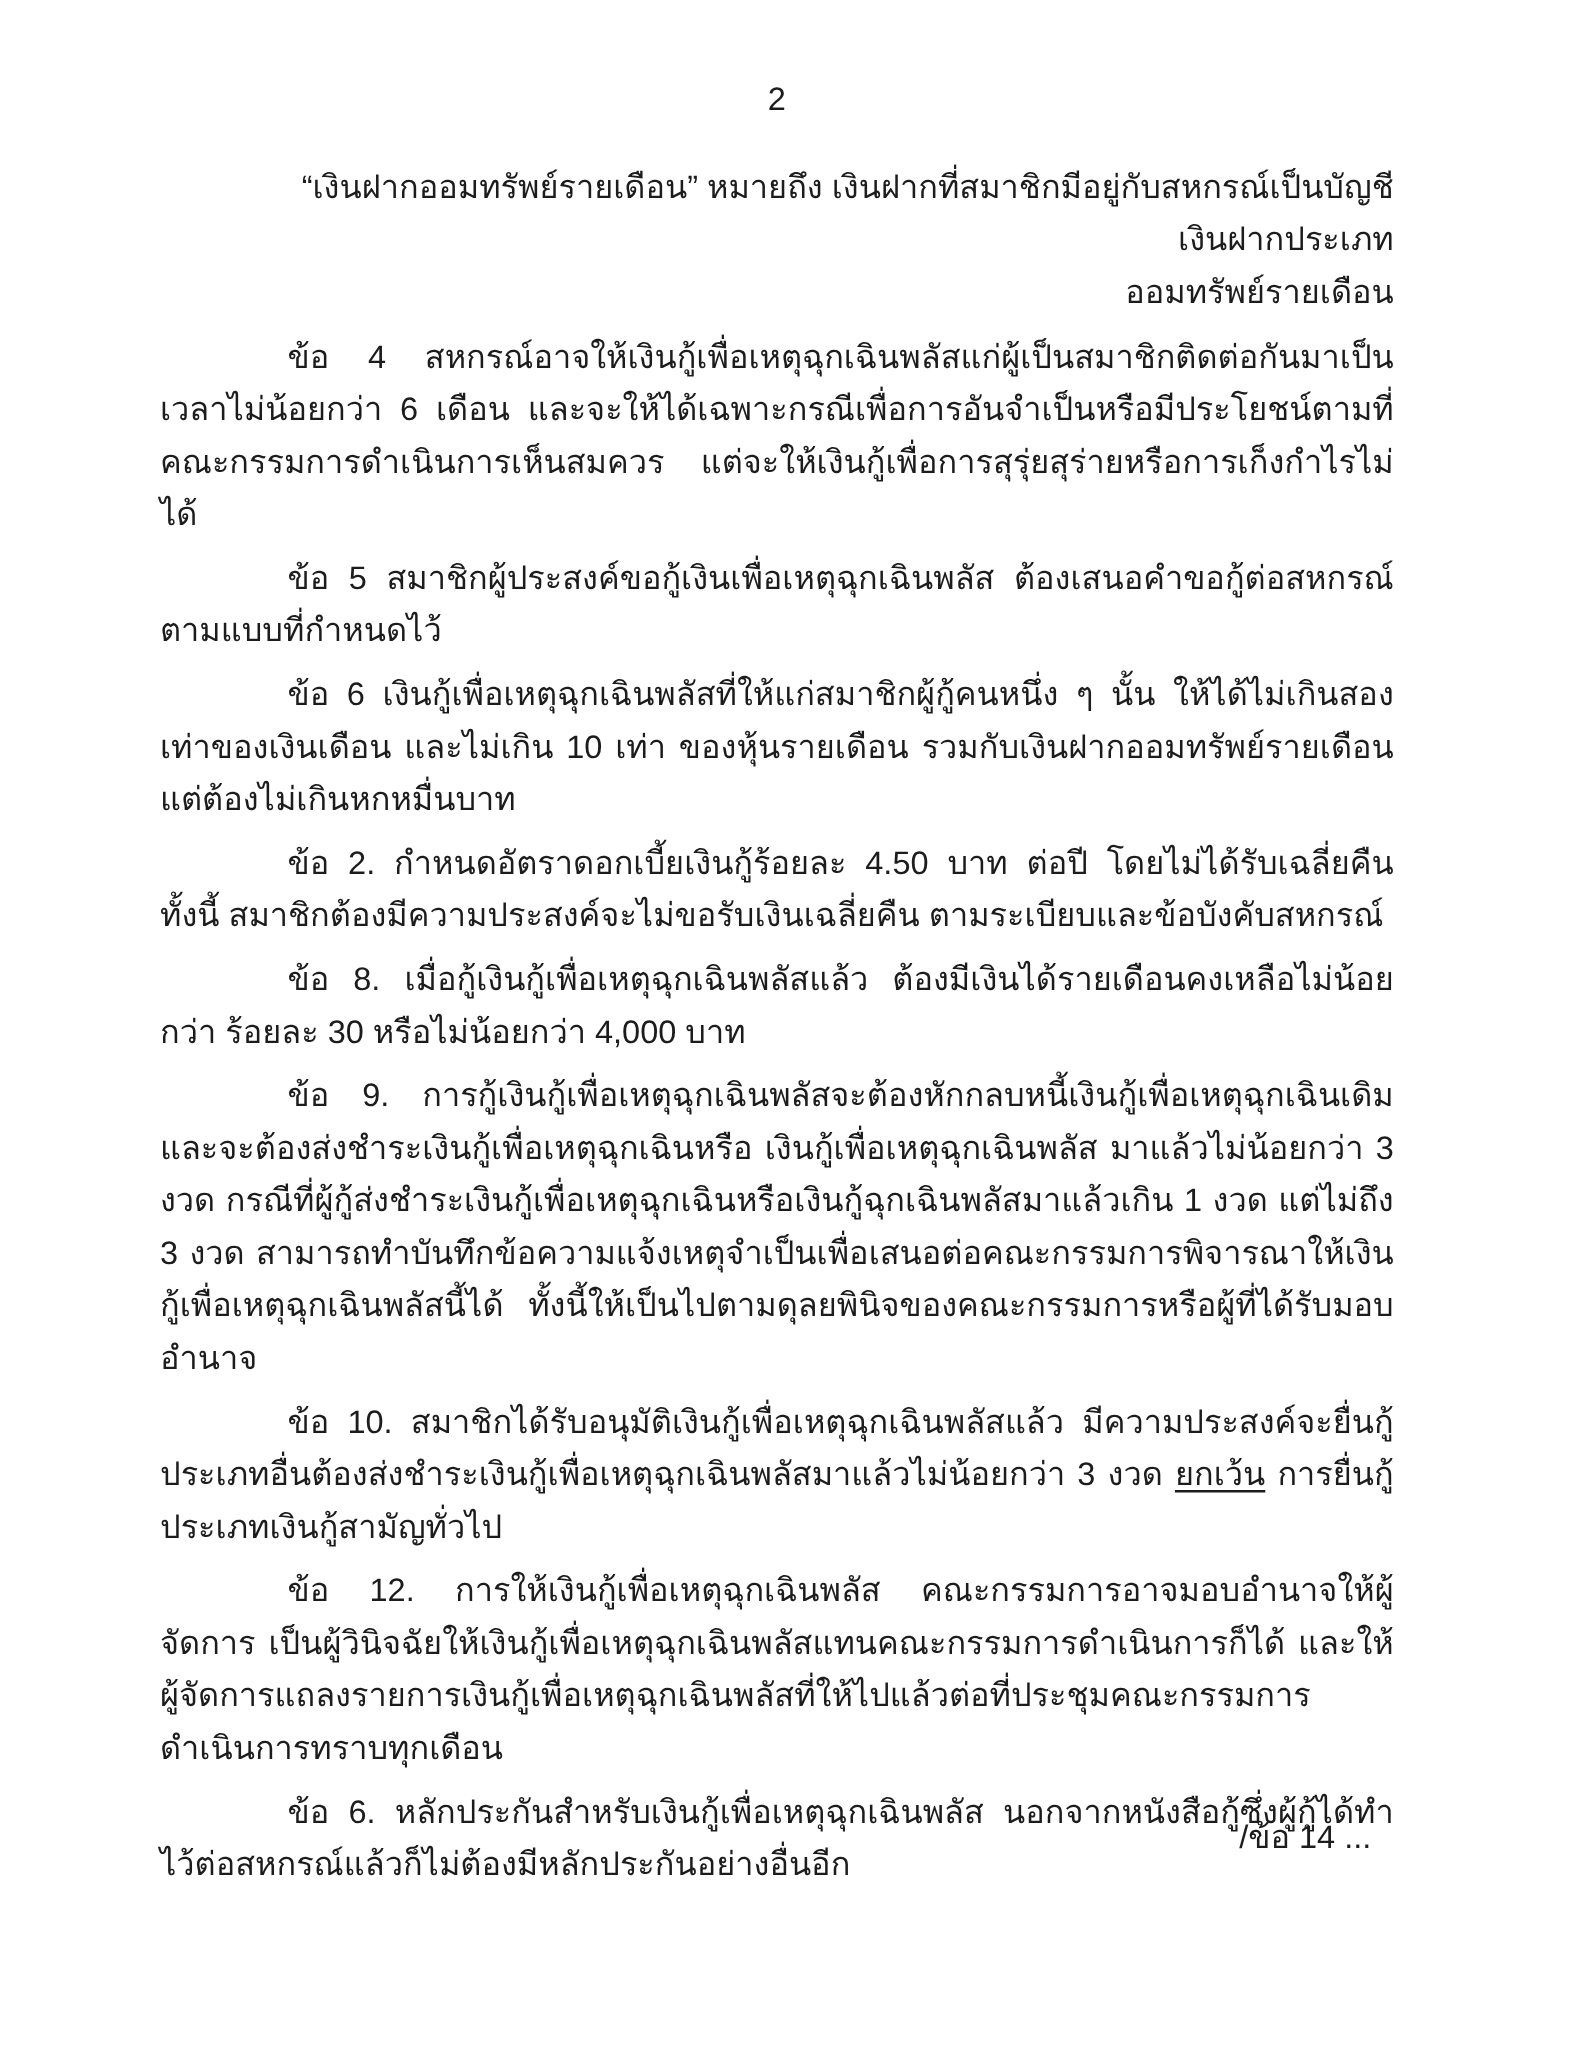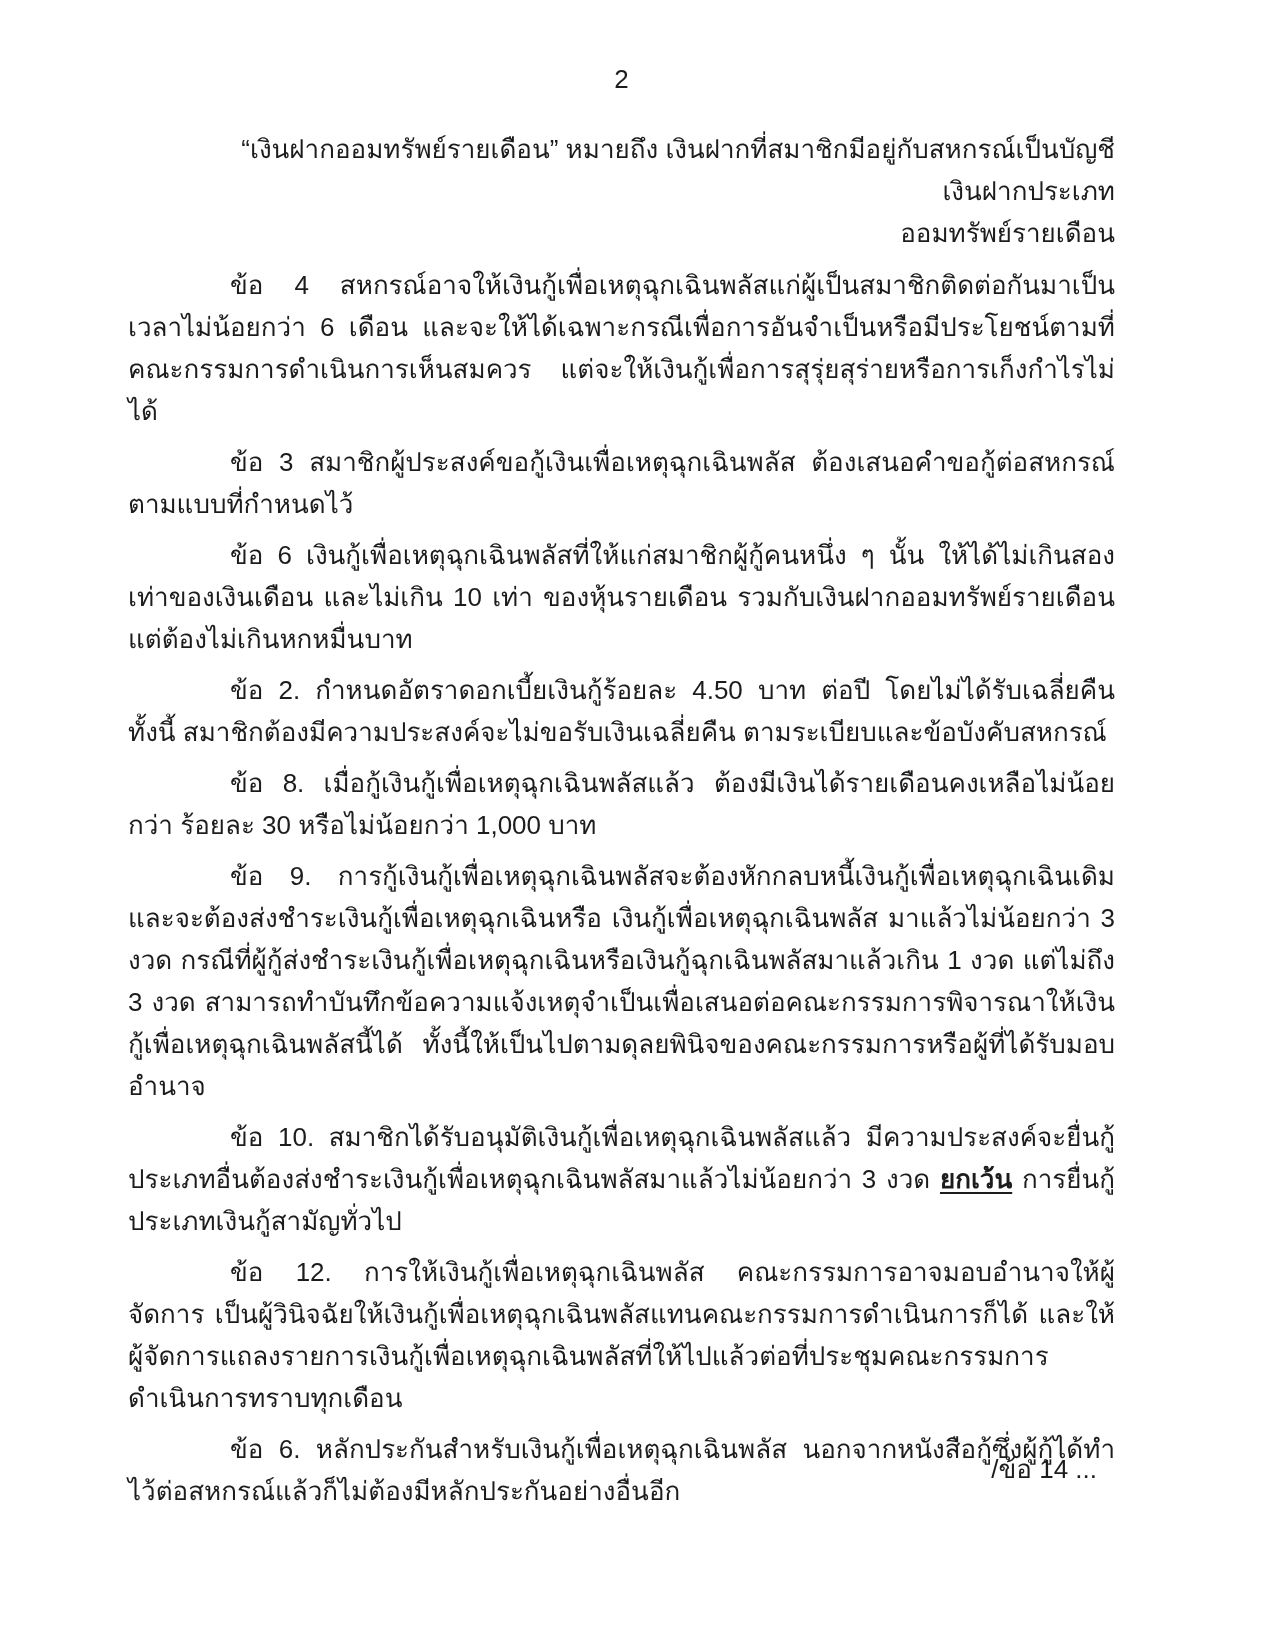--- a/index.html
+++ b/index.html
@@ -34,21 +34,21 @@
   .definition .def-line {
     display: block;
   }
   p.clause {
     margin: 9px 0 0 0;
     text-align: justify;
     text-indent: 102px; 
     word-break: normal;
   }
   .emph {
-    font-weight: bold;
+    font-weight: normal;
     text-decoration: underline;
     text-underline-offset: 4px;
   }
   .footer-note {
     position: absolute;
     top: 1448px;
     right: 178px;
     font-size: 26px;
     line-height: 42px;
     white-space: nowrap;
@@ -64,33 +64,33 @@
   <div class="definition">
     <span class="def-line">“เงินฝากออมทรัพย์รายเดือน” หมายถึง เงินฝากที่สมาชิกมีอยู่กับสหกรณ์เป็นบัญชีเงินฝากประเภท</span>
     <span class="def-line">ออมทรัพย์รายเดือน</span>
   </div>
 
   <p class="clause">
     <span>ข้อ 4 สหกรณ์อาจให้เงินกู้เพื่อเหตุฉุกเฉินพลัสแก่ผู้เป็นสมาชิกติดต่อกันมาเป็นเวลาไม่น้อยกว่า 6 เดือน และจะให้ได้เฉพาะกรณีเพื่อการอันจำเป็นหรือมีประโยชน์ตามที่คณะกรรมการดำเนินการเห็นสมควร แต่จะให้เงินกู้เพื่อการสุรุ่ยสุร่ายหรือการเก็งกำไรไม่ได้</span>
   </p>
 
   <p class="clause">
-    <span>ข้อ 3 สมาชิกผู้ประสงค์ขอกู้เงินเพื่อเหตุฉุกเฉินพลัส ต้องเสนอคำขอกู้ต่อสหกรณ์ตามแบบที่กำหนดไว้</span>
+    <span>ข้อ 5 สมาชิกผู้ประสงค์ขอกู้เงินเพื่อเหตุฉุกเฉินพลัส ต้องเสนอคำขอกู้ต่อสหกรณ์ตามแบบที่กำหนดไว้</span>
   </p>
 
   <p class="clause">
     <span>ข้อ 6 เงินกู้เพื่อเหตุฉุกเฉินพลัสที่ให้แก่สมาชิกผู้กู้คนหนึ่ง ๆ นั้น ให้ได้ไม่เกินสองเท่าของเงินเดือน และไม่เกิน 10 เท่า ของหุ้นรายเดือน รวมกับเงินฝากออมทรัพย์รายเดือน แต่ต้องไม่เกินหกหมื่นบาท</span>
   </p>
 
   <p class="clause">
     <span>ข้อ 2. กำหนดอัตราดอกเบี้ยเงินกู้ร้อยละ 4.50 บาท ต่อปี โดยไม่ได้รับเฉลี่ยคืนทั้งนี้ สมาชิกต้องมีความประสงค์จะไม่ขอรับเงินเฉลี่ยคืน ตามระเบียบและข้อบังคับสหกรณ์</span>
   </p>
 
   <p class="clause">
-    <span>ข้อ 8. เมื่อกู้เงินกู้เพื่อเหตุฉุกเฉินพลัสแล้ว ต้องมีเงินได้รายเดือนคงเหลือไม่น้อยกว่า ร้อยละ 30 หรือไม่น้อยกว่า 1,000 บาท</span>
+    <span>ข้อ 8. เมื่อกู้เงินกู้เพื่อเหตุฉุกเฉินพลัสแล้ว ต้องมีเงินได้รายเดือนคงเหลือไม่น้อยกว่า ร้อยละ 30 หรือไม่น้อยกว่า 4,000 บาท</span>
   </p>
 
   <p class="clause">
     <span>ข้อ 9. การกู้เงินกู้เพื่อเหตุฉุกเฉินพลัสจะต้องหักกลบหนี้เงินกู้เพื่อเหตุฉุกเฉินเดิม และจะต้องส่งชำระเงินกู้เพื่อเหตุฉุกเฉินหรือ เงินกู้เพื่อเหตุฉุกเฉินพลัส มาแล้วไม่น้อยกว่า 3 งวด กรณีที่ผู้กู้ส่งชำระเงินกู้เพื่อเหตุฉุกเฉินหรือเงินกู้ฉุกเฉินพลัสมาแล้วเกิน 1 งวด แต่ไม่ถึง 3 งวด สามารถทำบันทึกข้อความแจ้งเหตุจำเป็นเพื่อเสนอต่อคณะกรรมการพิจารณาให้เงินกู้เพื่อเหตุฉุกเฉินพลัสนี้ได้ ทั้งนี้ให้เป็นไปตามดุลยพินิจของคณะกรรมการหรือผู้ที่ได้รับมอบอำนาจ</span>
   </p>
 
   <p class="clause">
     <span>ข้อ 10. สมาชิกได้รับอนุมัติเงินกู้เพื่อเหตุฉุกเฉินพลัสแล้ว มีความประสงค์จะยื่นกู้ประเภทอื่นต้องส่งชำระเงินกู้เพื่อเหตุฉุกเฉินพลัสมาแล้วไม่น้อยกว่า 3 งวด </span><span class="emph">ยกเว้น</span><span> การยื่นกู้ประเภทเงินกู้สามัญทั่วไป</span>
   </p>
 

